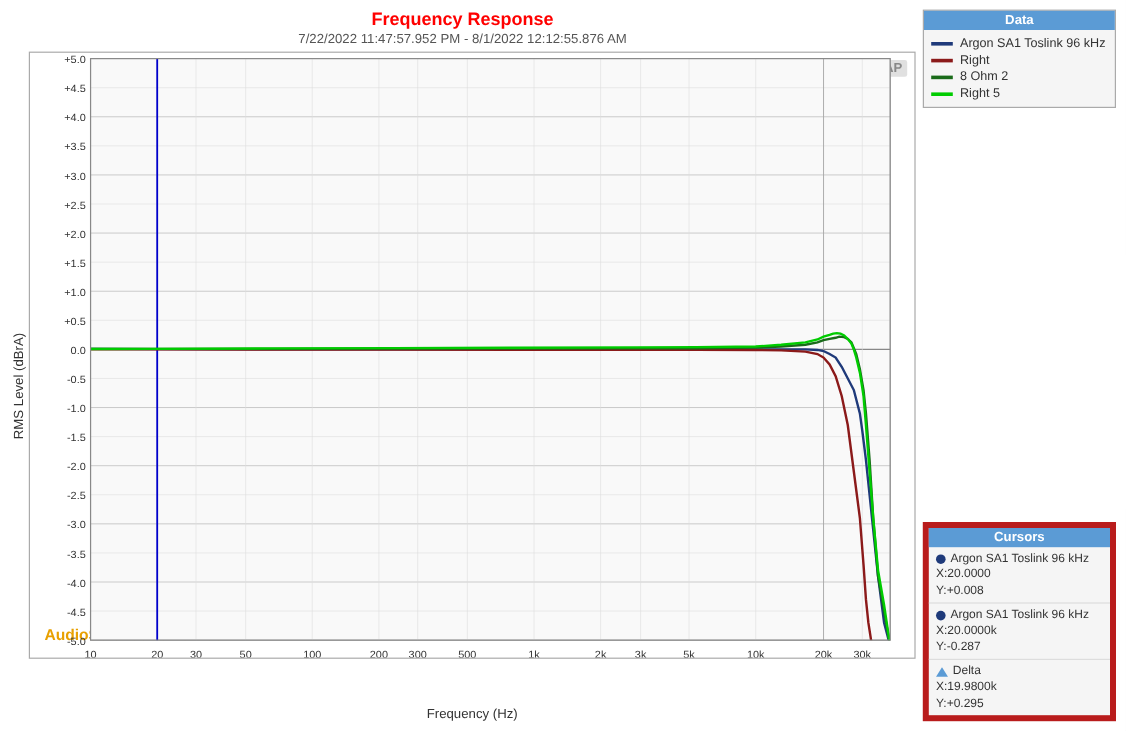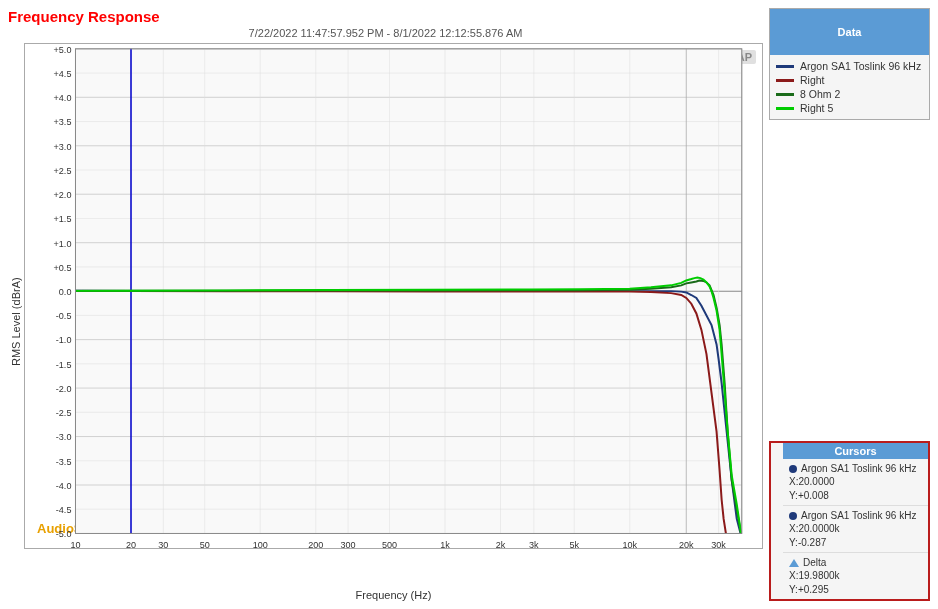--- a/index.html
+++ b/index.html
@@ -21,21 +21,21 @@
     }
 
     .chart-area {
       flex: 1;
       display: flex;
       flex-direction: column;
       padding: 8px 0 8px 8px;
     }
 
     .chart-title {
-      text-align: left;
+      text-align: center;
       color: #ff0000;
       font-size: 15px;
       font-weight: bold;
       margin-bottom: 2px;
     }
 
     .chart-subtitle {
       text-align: center;
       color: #555;
       font-size: 11px;
@@ -100,21 +100,21 @@
       border: 1px solid #aaa;
       background: #f5f5f5;
     }
 
     .legend-title {
       background: #5b9bd5;
       color: white;
       font-size: 11px;
       font-weight: bold;
       text-align: center;
-      padding: 17px 4px;
+      padding: 2px 4px;
     }
 
     .legend-items {
       padding: 4px 6px;
     }
 
     .legend-item {
       display: flex;
       align-items: center;
       gap: 6px;
@@ -123,23 +123,22 @@
       padding: 1px 0;
     }
 
     .legend-color {
       width: 18px;
       height: 3px;
       flex-shrink: 0;
     }
 
     .cursors-box {
-      border: 2px solid #b91c1c;
+      border: 5px solid #b91c1c;
       background: #f5f5f5;
-      padding-left: 12px;
     }
 
     .cursors-title {
       background: #5b9bd5;
       color: white;
       font-size: 11px;
       font-weight: bold;
       text-align: center;
       padding: 2px 4px;
     }

